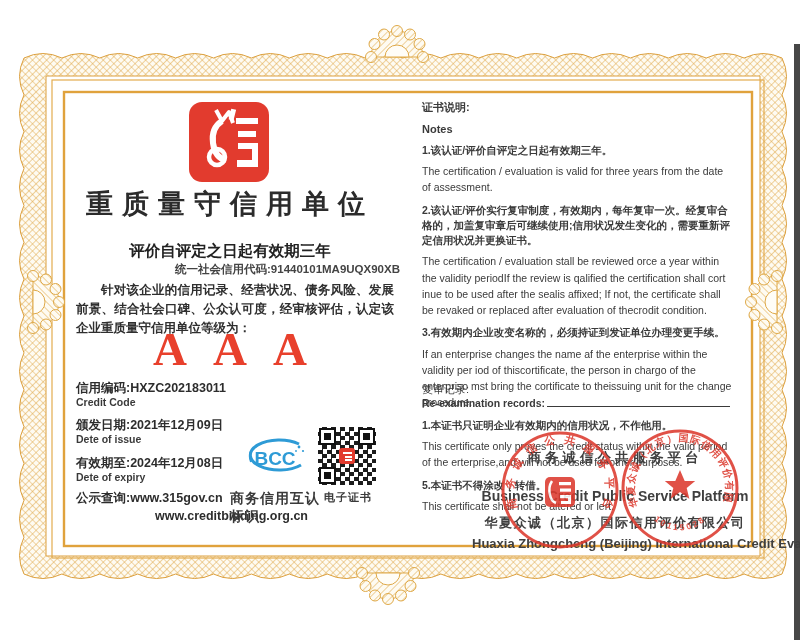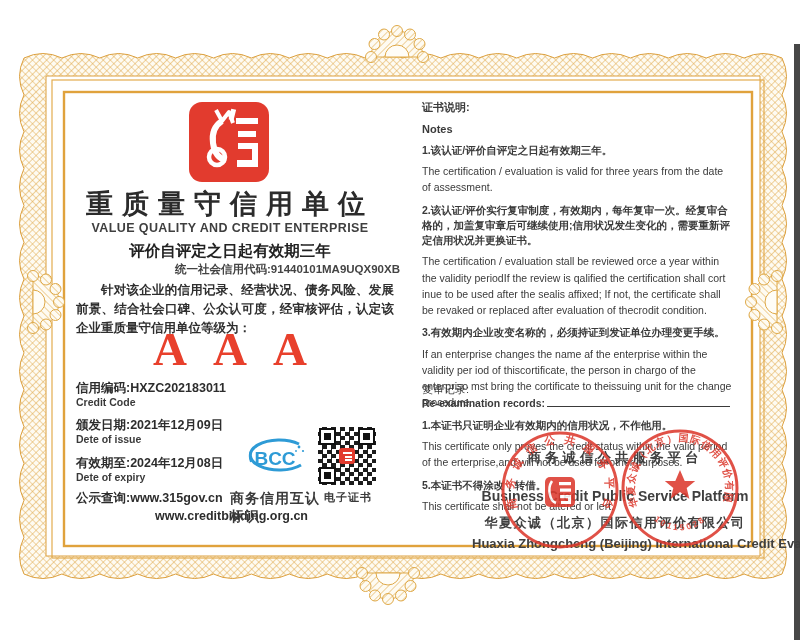--- a/index.html
+++ b/index.html
@@ -115,21 +115,20 @@
     <path d="M36,23 q-11,7 -9,22 q2,15 13,17" stroke="#fff" stroke-width="6" fill="none"></path>
     <circle cx="31" cy="59" r="8" stroke="#fff" stroke-width="4.5" fill="none"></circle>
     <rect x="44" y="11" width="5" height="11" fill="#fff" transform="rotate(14 46 16)"></rect>
     <rect x="50" y="20" width="22" height="6" fill="#fff"></rect>
     <rect x="52" y="33" width="18" height="6" fill="#fff"></rect>
     <rect x="52" y="45" width="18" height="6" fill="#fff"></rect>
     <path d="M66,45 h6 v24 h-21 v-7 h15 Z" fill="#fff"></path>
   </svg>
 
   <div class="abs" id="title">重质量守信用单位</div>
-  <div class="abs" id="subtitle">VALUE QUALITY AND CREDIT ENTERPRISE</div>
   <div class="abs" id="company">评价自评定之日起有效期三年</div>
   <div class="abs" id="ucode">统一社会信用代码:91440101MA9UQX90XB</div>
   <div class="abs" id="rating">AAA</div>
   <div class="abs" id="statement">针对该企业的信用记录、经营状况、债务风险、发展前景、结合社会口碑、公众认可度，经审核评估，认定该企业重质量守信用单位等级为：</div>
 
   <div class="abs field-zh" id="credit-code">信用编码:HXZC202183011</div>
   <div class="abs field-en" id="credit-code-sub">Credit Code</div>
   <div class="abs field-zh" id="issue-date">颁发日期:2021年12月09日</div>
   <div class="abs field-en" id="issue-date-sub">Dete of issue</div>
   <div class="abs field-zh" id="expiry-date">有效期至:2024年12月08日</div>

